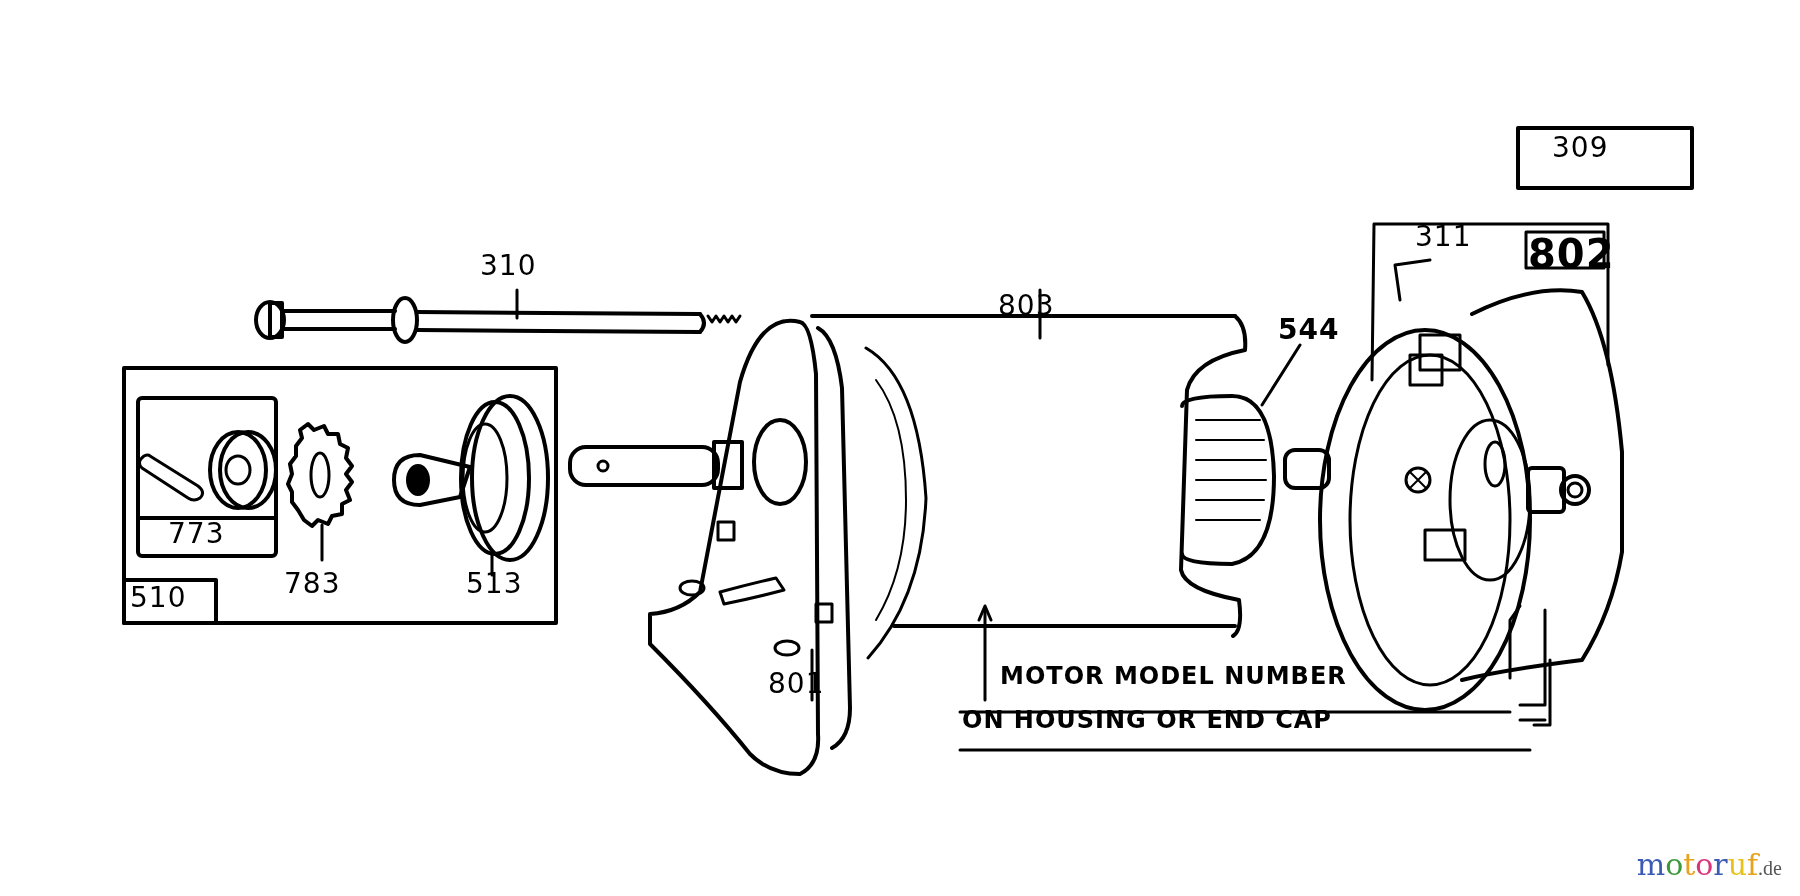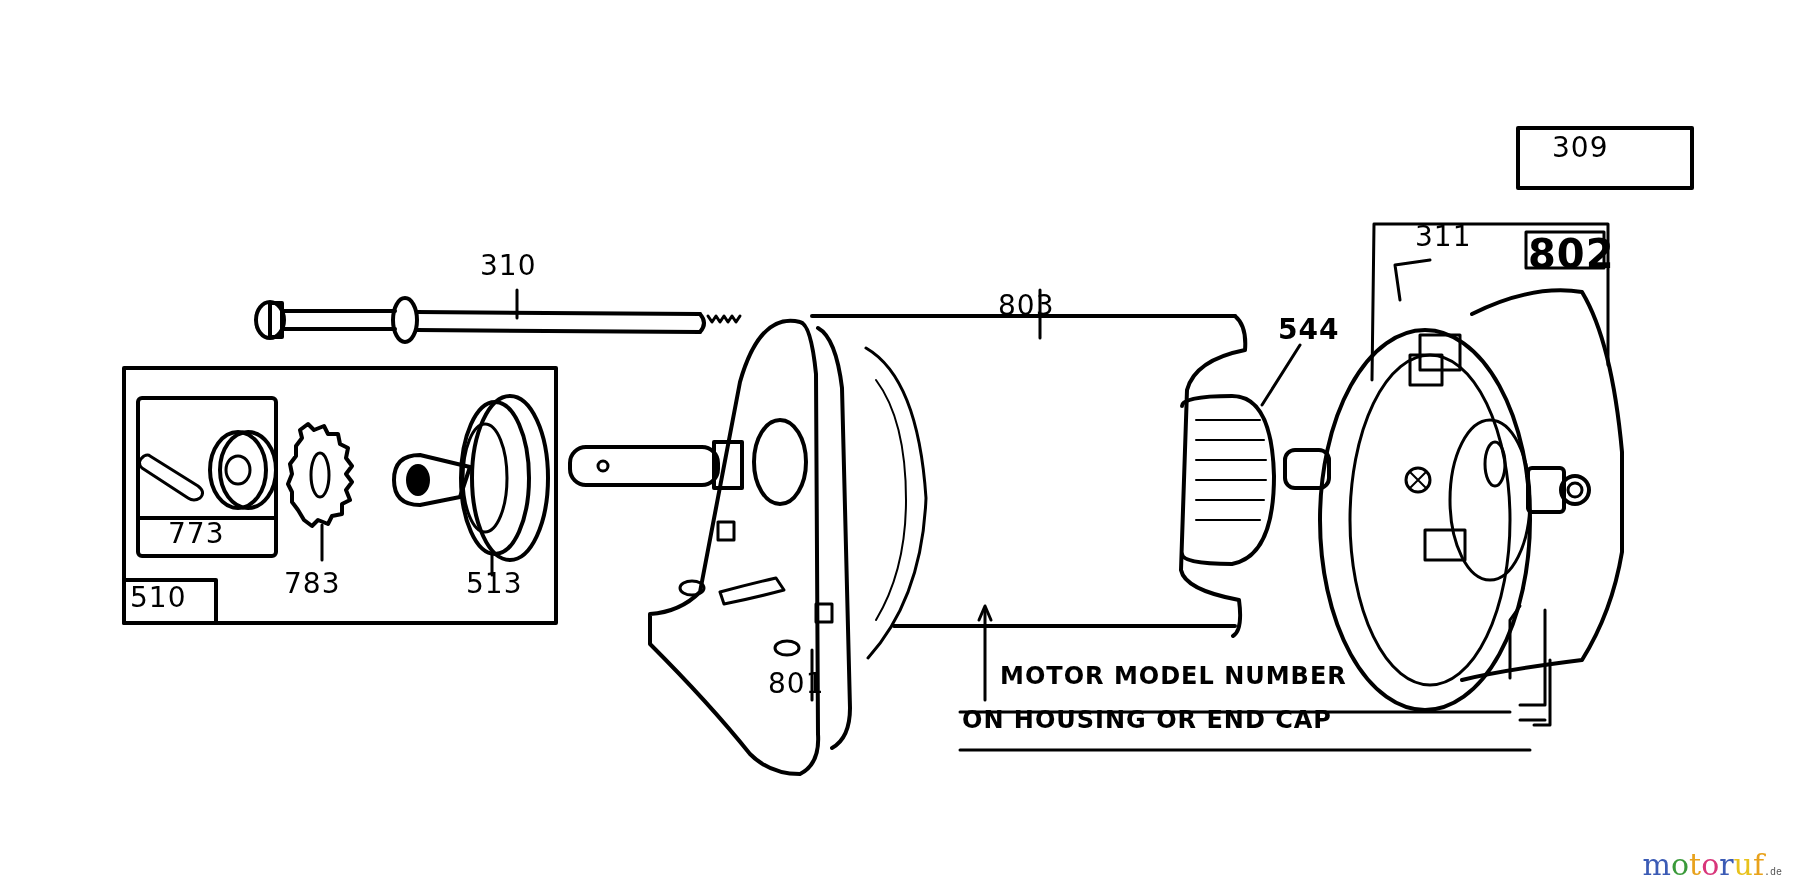--- a/index.html
+++ b/index.html
@@ -6,21 +6,21 @@
   body { width: 1800px; height: 896px; position: relative; overflow: hidden;
          font-family: "DejaVu Sans", sans-serif; color: #000; }
   #diagram { position: absolute; left: 0; top: 0; width: 1800px; height: 896px; }
   .lbl { position: absolute; font-family: "DejaVu Sans", sans-serif; font-size: 28px;
          line-height: 1; color: #000; letter-spacing: 1px; }
   .boxed { border: 3px solid #000; padding: 0 4px; }
   .note { position: absolute; font-family: "DejaVu Sans", sans-serif; font-size: 24px;
           font-weight: bold; line-height: 1; letter-spacing: 1px; white-space: nowrap; }
   .logo { position: absolute; right: 18px; bottom: 14px; font-family: "DejaVu Serif", serif;
           font-size: 30px; white-space: nowrap; }
-  .logo .de { font-family: Liberation Mono, monospace; font-size: 10px; color: #555; }
+  .logo .de { font-family: Liberation Serif, serif; font-size: 20px; color: #555; }
 </style>
 </head>
 <body>
 
 <svg id="diagram" viewBox="0 0 1800 896" xmlns="http://www.w3.org/2000/svg" fill="none" stroke="#000" stroke-width="4" stroke-linejoin="round" stroke-linecap="round">
 
   <rect x="1518" y="128" width="174" height="60" stroke-width="4"></rect>
 
   <g>
     <ellipse cx="270" cy="320" rx="14" ry="18"></ellipse>

